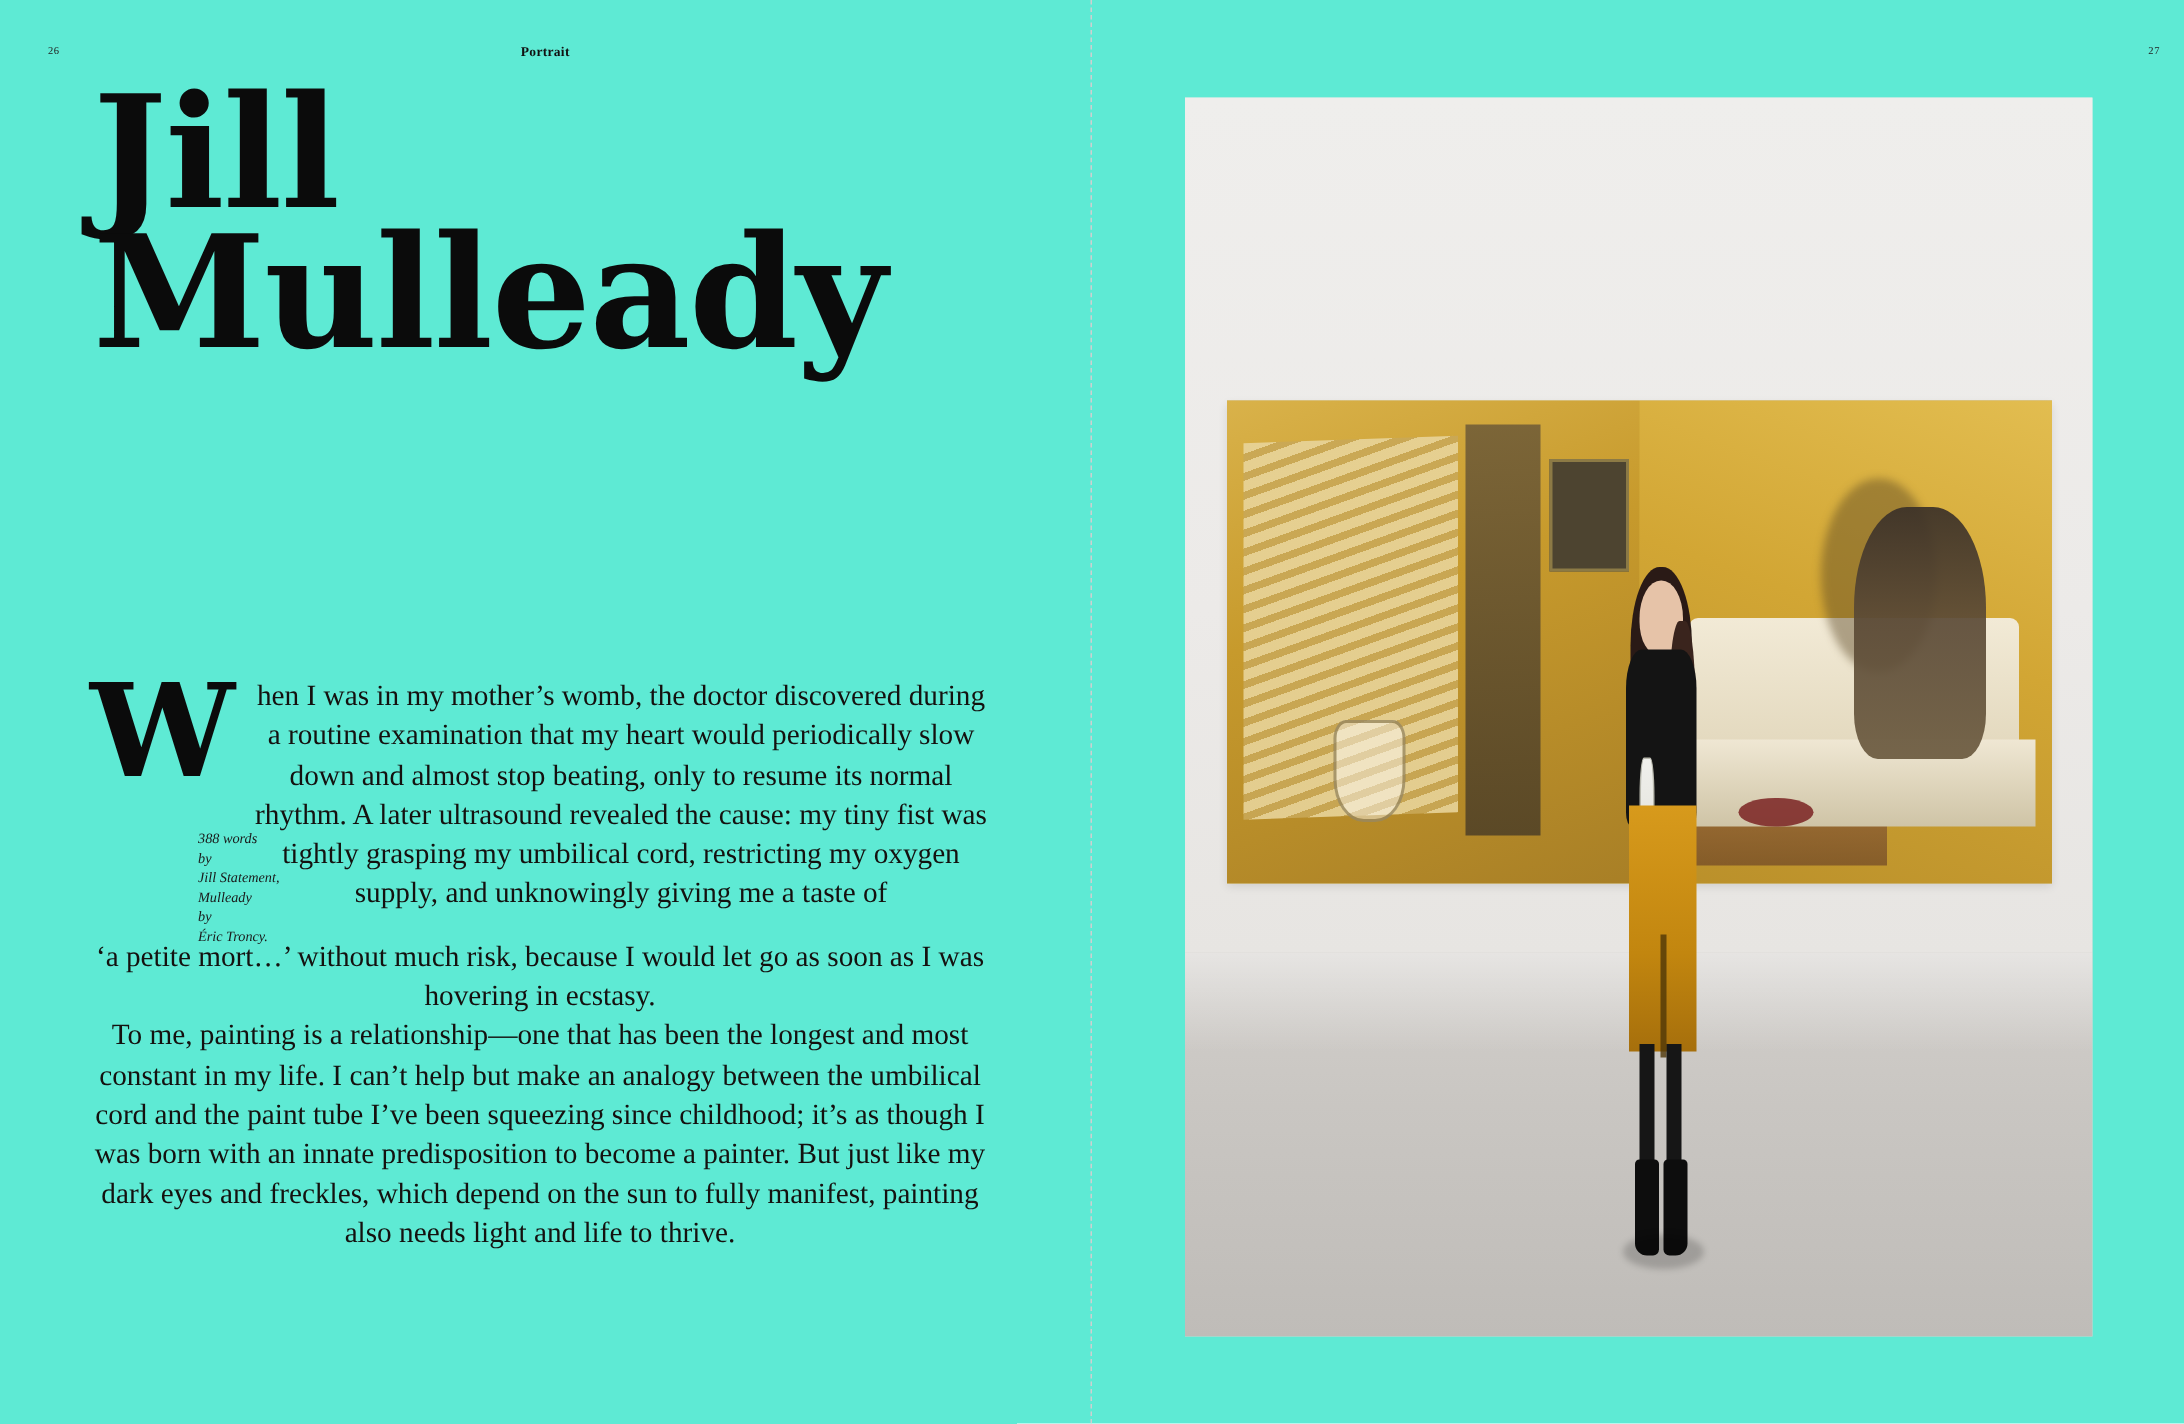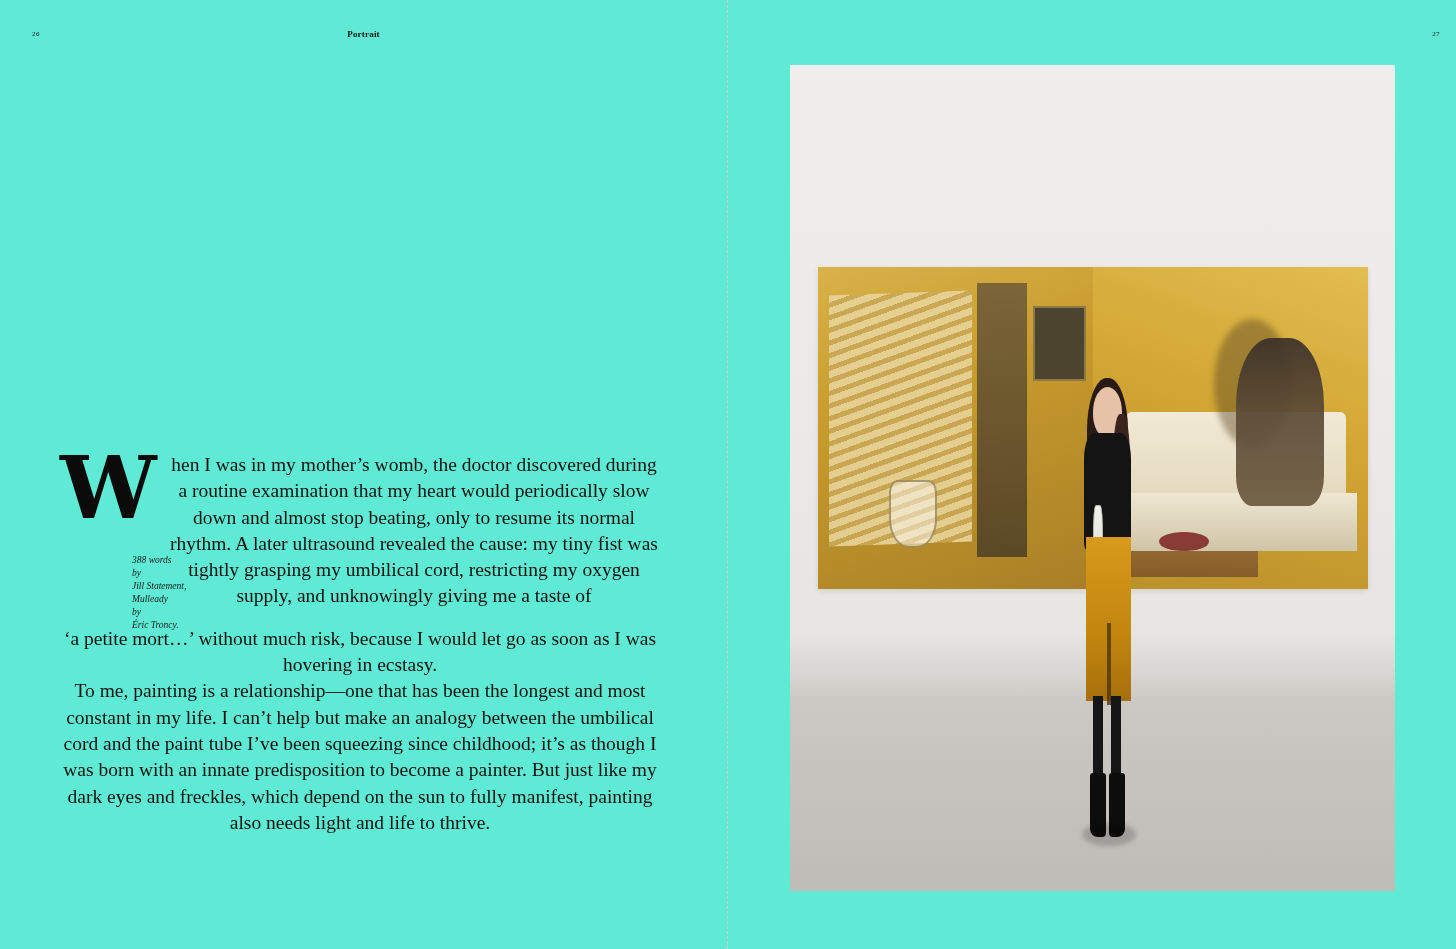--- a/index.html
+++ b/index.html
@@ -306,20 +306,24 @@
 </head>
 <body>
 
 <div class="spread">
 
   <div class="page-left">
 
     <div class="folio-left">26</div>
     <div class="running-head">Portrait</div>
 
+    <div class="title-block">
+      <div class="title-line title-line-1">Jill</div>
+      <div class="title-line title-line-2">Mulleady</div>
+    </div>
 
     <div class="body-area">
       <div class="dropcap-wrap">
         <span class="dropcap">W</span>
         <div class="credit">
           <div>388 words</div>
           <div>by</div>
           <div>Jill Statement,</div>
           <div>Mulleady</div>
           <div>by</div>

